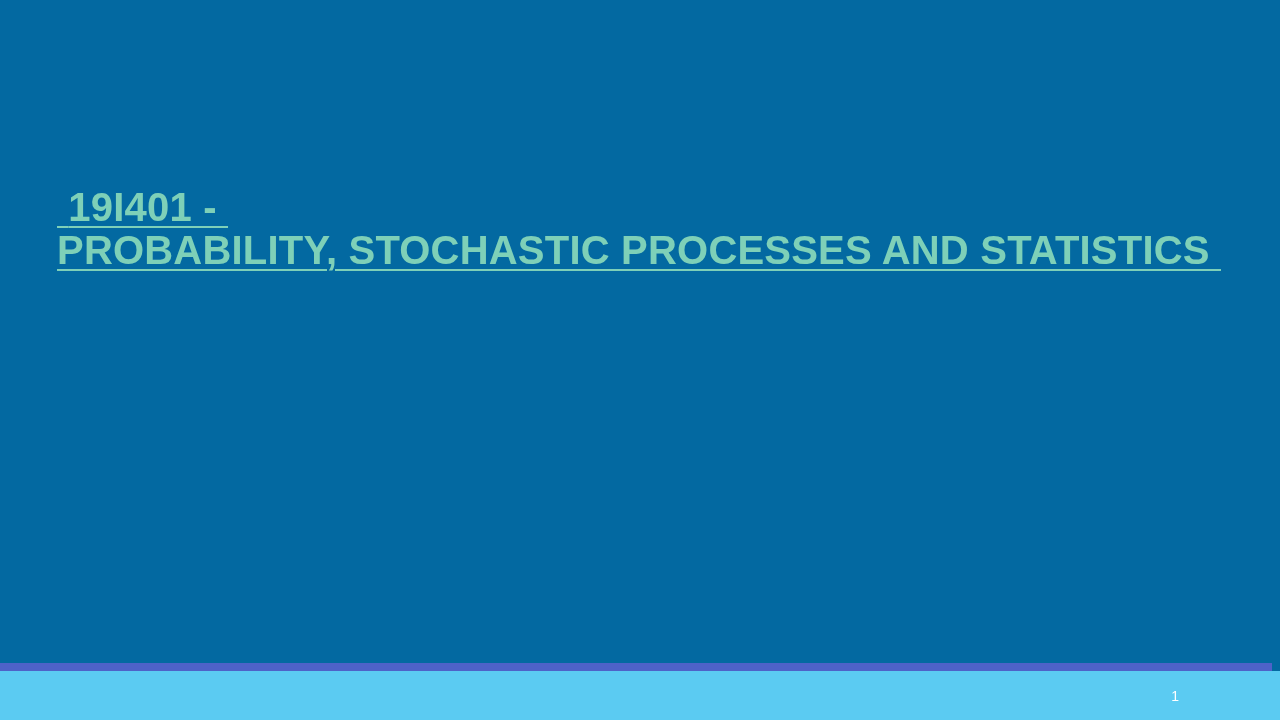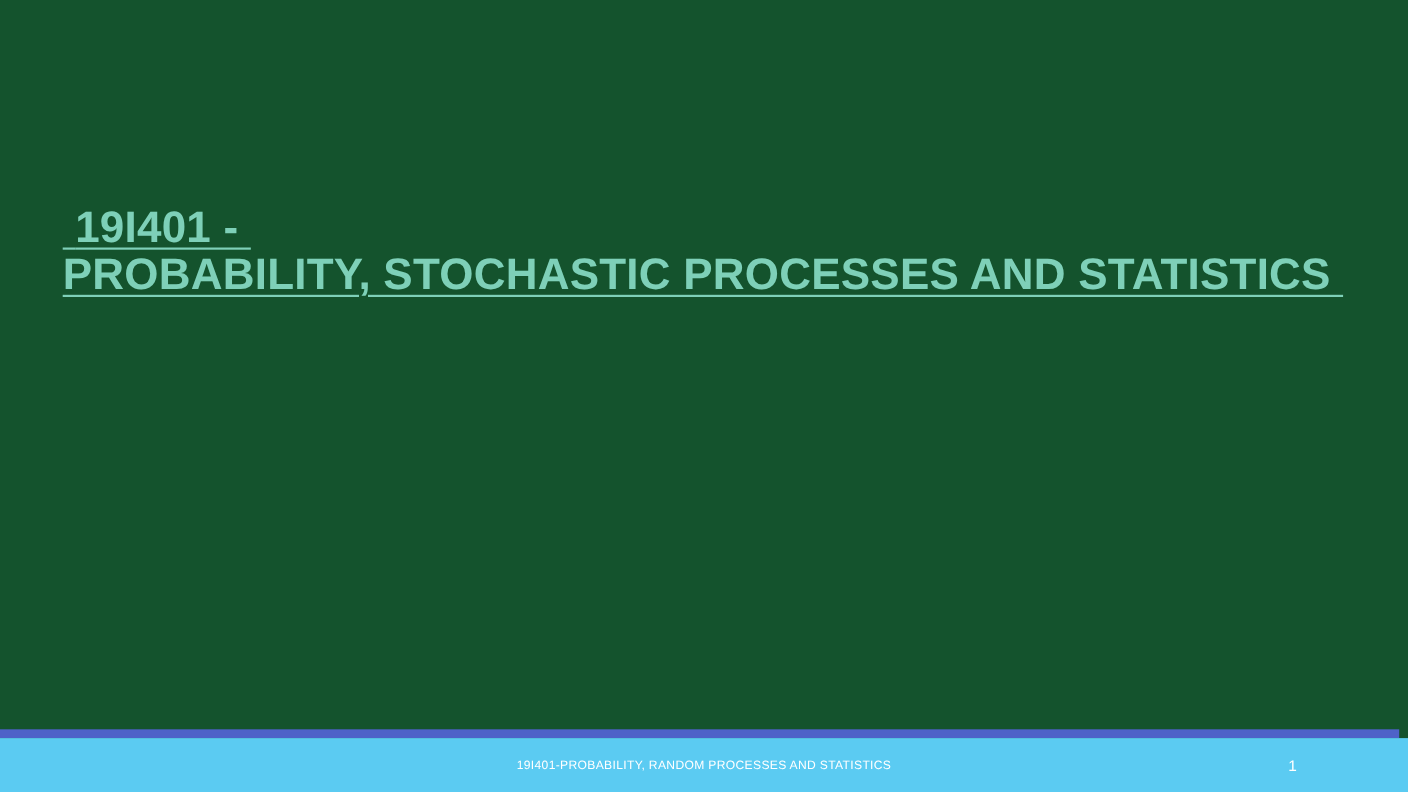--- a/index.html
+++ b/index.html
@@ -11,21 +11,21 @@
     height: 720px;
     background: #ffffff;
     font-family: "Liberation Sans", sans-serif;
     overflow: hidden;
   }
 
   .slide {
     position: relative;
     width: 1280px;
     height: 720px;
-    background: #14532d;
+    background: #0369a1;
     box-sizing: border-box;
   }
 
   
   .title-block {
     position: absolute;
     left: 57px;
     top: 186px;
     width: 1200px;
   }
@@ -101,17 +101,16 @@
 
   <div class="title-block">
     <h1 class="title-text"> 19I401 - 
 PROBABILITY, STOCHASTIC PROCESSES AND STATISTICS </h1>
   </div>
 
   <div class="footer-accent-bar"></div>
 
   <div class="footer-band"></div>
 
-  <div class="footer-note">19I401-PROBABILITY, RANDOM PROCESSES AND STATISTICS</div>
 
   <div class="footer-page-number">1</div>
 
 </div>
 
 </body></html>

